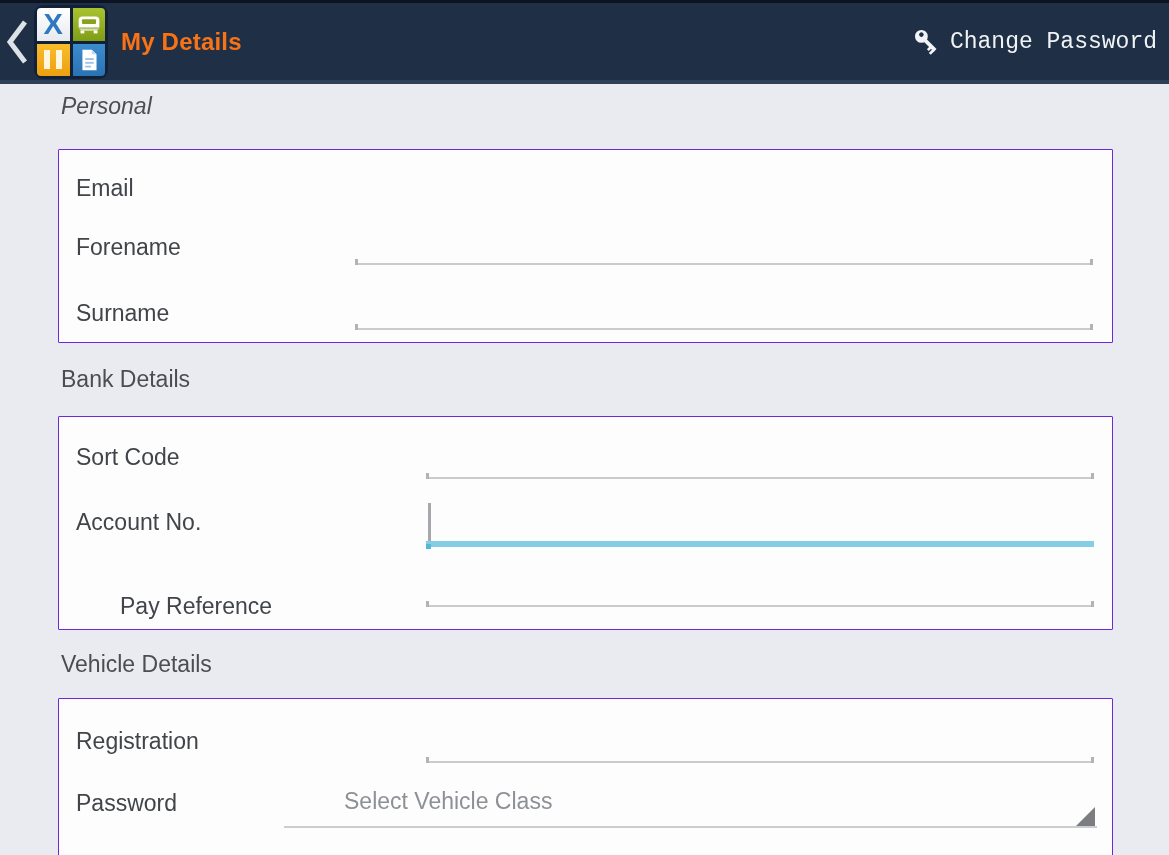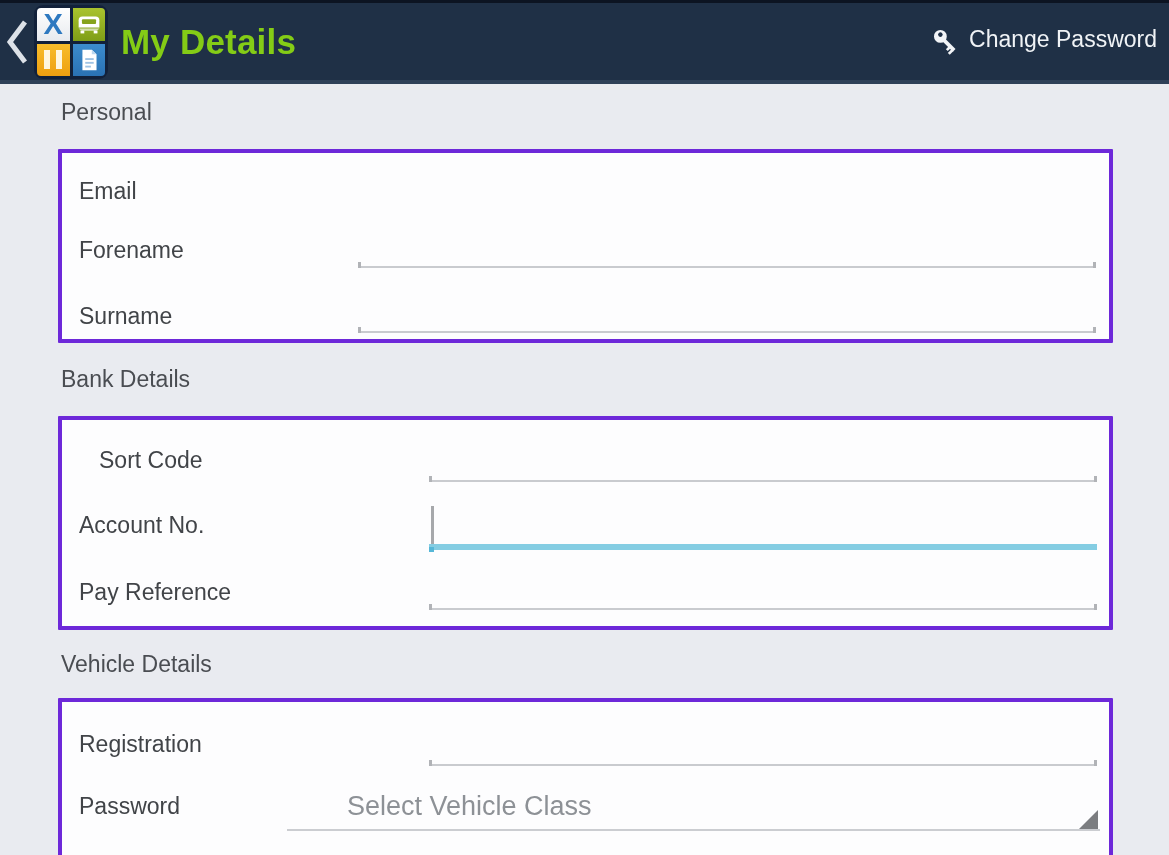--- a/index.html
+++ b/index.html
@@ -29,37 +29,37 @@
   }
   .tile { display:flex; align-items:center; justify-content:center; }
   .tile-x   { background:linear-gradient(180deg,#ffffff,#e7eaee); border-radius:4px 0 0 0;
               color:#2e79c0; font-weight:bold; font-size:29px; }
   .tile-car { background:linear-gradient(180deg,#a9c32e,#7f9e17); border-radius:0 4px 0 0; }
   .tile-pause { background:linear-gradient(180deg,#f8bd2b,#ee9f10); border-radius:0 0 0 4px;
               display:flex; gap:6px; }
   .tile-pause i { display:block; width:6px; height:19px; background:rgba(255,252,240,.92); }
   .tile-doc { background:linear-gradient(180deg,#3c8ccd,#2a72b4); border-radius:0 0 4px 0; }
   .appbar-title {
-    margin-left:13px; font-size:35px; color:#84cc16; letter-spacing:.2px;
+    margin-left:13px; font-size:24px; color:#f97316; letter-spacing:.2px;
   }
   .appbar-spacer { flex:1; }
-  .action-btn { display:flex; align-items:flex-start; gap:8px; cursor:pointer; padding:6px 2px; }
+  .action-btn { display:flex; align-items:center; gap:8px; cursor:pointer; padding:6px 2px;font-family:Liberation Mono, monospace; }
   .action-btn .label { font-size:23px; color:#f0f3f6; }
 
   
   .section-title {
     position:absolute; left:61px; font-size:23px; color:#4a4d52;
   }
-  #title-personal { top:99px; }
+  #title-personal { top:93px;font-style:italic; }
   #title-bank     { top:366px;text-align:center; }
   #title-vehicle  { top:651px; }
 
   .card {
     position:absolute; left:58px; width:1055px;
-    background:#fdfdfe; border:4px solid #6d28d9; border-radius:1px;
+    background:#fdfdfe; border:1px solid #6d28d9; border-radius:1px;
   }
   #card-personal { top:149px; height:194px; }
   #card-bank     { top:416px; height:214px; }
   #card-vehicle  { top:698px; height:182px; }
 
   .flabel { position:absolute; left:17px; font-size:23px; color:#414448; white-space:nowrap; }
 
   .uline { position:absolute; height:2px; background:#c9cbcf; }
   .uline::before, .uline::after {
     content:""; position:absolute; bottom:0; width:3px; height:6px; background:#b1b3b7;
@@ -81,38 +81,38 @@
   
   .lbl-email    { top:25px; }
   .lbl-forename { top:84px; }
   .lbl-surname  { top:150px; }
   .in-forename  { left:297px; top:80px;  width:735px; }
   .in-surname   { left:297px; top:146px; width:735px; }
   .ul-forename  { left:296px; top:113px; width:738px; }
   .ul-surname   { left:296px; top:178px; width:738px; }
 
   
-  .lbl-sort { top:27px;margin-left:20px; }  .lbl-account { top:92px; }  .lbl-payref { top:159px; }
+  .lbl-sort { top:27px; }  .lbl-account { top:92px; }  .lbl-payref { top:176px;margin-left:44px; }
   .in-sort    { left:368px; top:23px;  width:664px; }
   .in-account { left:372px; top:88px;  width:660px; }
   .in-payref  { left:368px; top:155px; width:664px; }
   .ul-sort    { left:367px; top:60px;  width:668px; }
   .fl-account { left:367px; top:124px; width:668px; }
   .cur-account{ left:369px; top:86px; }
   .ul-payref  { left:367px; top:188px; width:668px; }
 
   
   .lbl-reg     { top:29px; }  .lbl-vehicle { top:91px; }
   .in-reg      { left:368px; top:25px; width:664px; }
   .ul-reg      { left:367px; top:62px; width:668px; }
   .spinner {
     position:absolute; left:225px; top:78px; width:813px; height:53px; cursor:pointer;
   }
   .spinner-text {
-    position:absolute; left:60px; top:11px; font-size:27px; color:#8d9196; white-space:nowrap;
+    position:absolute; left:60px; top:11px; font-size:23px; color:#8d9196; white-space:nowrap;
   }
   .spinner-line { position:absolute; left:0; right:0; bottom:2px; height:2px; background:#cbcdd1; }
   .spinner-grip {
     position:absolute; right:2px; bottom:4px; width:0; height:0;
     border-left:19px solid transparent; border-bottom:19px solid #7b7d80;
   }
 </style>
 </head>
 <body>
 

